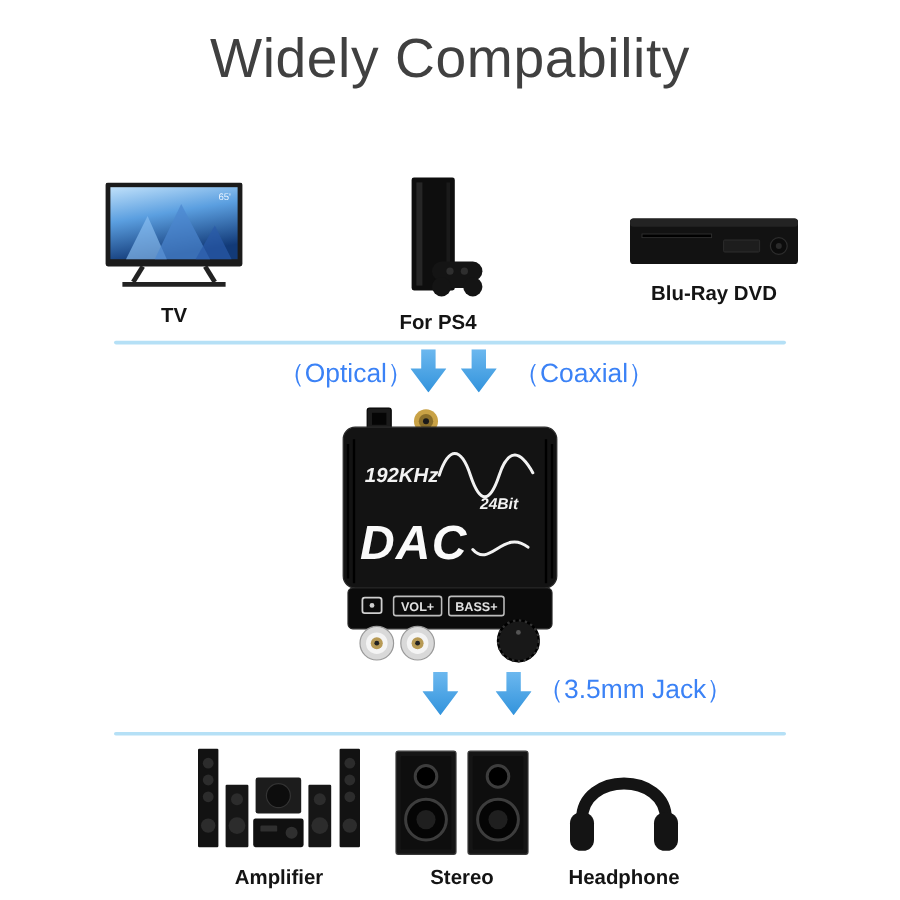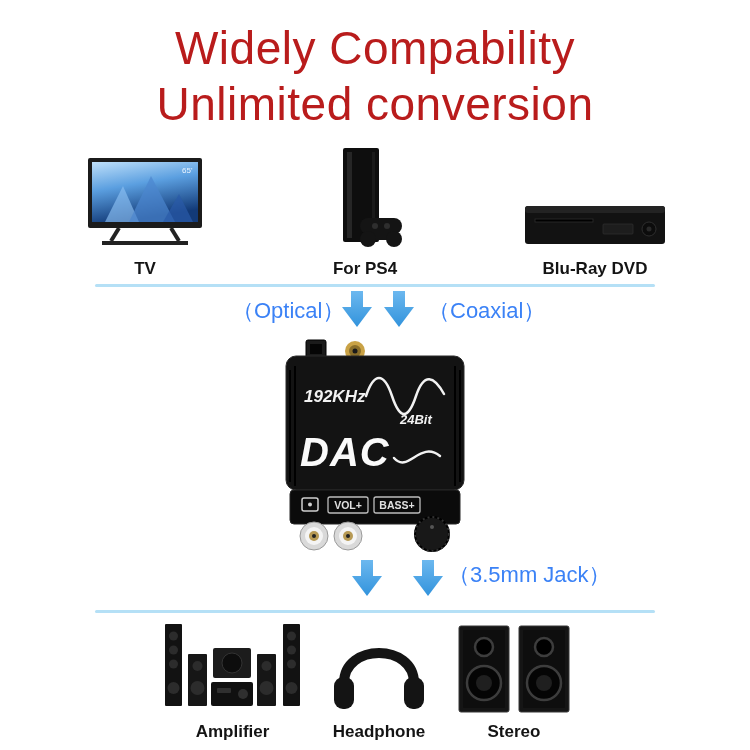--- a/index.html
+++ b/index.html
@@ -1,24 +1,24 @@
 <!DOCTYPE html>
 <html><head>
 <meta charset="utf-8">
 <style>
   * { margin:0; padding:0; box-sizing:border-box; }
   html,body { background:#ffffff; }
   body { font-family:"Liberation Sans", sans-serif; }
   .page { position:relative; width:750px; height:750px; background:#fff; overflow:hidden; }
 
   .title-block { position:absolute; top:20px; left:0; width:100%; text-align:center;
-    color:#b91c1c; font-size:46px; font-weight:500; letter-spacing:0.5px; line-height:1.22; }
+    color:#404040; font-size:46px; font-weight:500; letter-spacing:0.5px; line-height:1.22; }
 
   .sources-row { position:absolute; top:146px; left:85px; width:580px;
-    display:flex; justify-content:space-between; align-items:flex-end; }
+    display:flex; justify-content:space-between; align-items:center; }
   .sinks-row { position:absolute; top:618px; left:165px; width:405px;
     display:flex; justify-content:space-between; align-items:flex-end; }
   .device { display:flex; flex-direction:column; align-items:center; }
   .device .dev-label { margin-top:9px; font-size:17px; color:#141414; font-weight:700; white-space:nowrap; }
 
   .separator { position:absolute; left:95px; width:560px; height:3px;
     background:#b5e0f6; border-radius:2px; }
   #sep-top { top:284px; }
   #sep-bottom { top:610px; }
 
@@ -50,21 +50,20 @@
       <linearGradient id="gradScreen" x1="0" y1="0" x2="0.3" y2="1">
         <stop offset="0" stop-color="#bfe0fa"></stop>
         <stop offset="0.45" stop-color="#5b9fe0"></stop>
         <stop offset="1" stop-color="#123a78"></stop>
       </linearGradient>
     </defs>
   </svg>
 
   <div class="title-block">
     <div>Widely Compability</div>
-    <div>Unlimited conversion</div>
   </div>
 
   <div class="sources-row">
 
     <div class="device">
       <svg width="120" height="92" viewBox="0 0 120 92">
         <rect x="3" y="0" width="114" height="70" rx="2" fill="#1b1b1b"></rect>
         <rect x="7" y="4" width="106" height="60" fill="url(#gradScreen)"></rect>
         <polygon points="20,64 38,28 54,64" fill="#8cc0f2" opacity="0.65"></polygon>
         <polygon points="44,64 66,18 90,64" fill="#4c86cf" opacity="0.7"></polygon>
@@ -206,43 +205,43 @@
         <rect x="118" y="6" width="17" height="82" rx="1" fill="#121212"></rect>
         <circle cx="126.5" cy="18" r="4.5" fill="#2c2c2c"></circle>
         <circle cx="126.5" cy="32" r="4.5" fill="#2c2c2c"></circle>
         <circle cx="126.5" cy="46" r="4.5" fill="#2c2c2c"></circle>
         <circle cx="126.5" cy="70" r="6" fill="#2c2c2c"></circle>
       </svg>
       <div class="dev-label">Amplifier</div>
     </div>
 
     <div class="device">
-      <svg width="100" height="86" viewBox="0 0 100 86">
-        <path d="M15 56 C15 16 85 16 85 56" fill="none" stroke="#141414" stroke-width="10" stroke-linecap="round"></path>
-        <rect x="5" y="50" width="20" height="32" rx="9" fill="#141414"></rect>
-        <rect x="75" y="50" width="20" height="32" rx="9" fill="#141414"></rect>
-      </svg>
-      <div class="dev-label">Headphone</div>
-    </div>
-
-    <div class="device">
       <svg width="112" height="88" viewBox="0 0 112 88">
         <g>
           <rect x="1" y="1" width="50" height="86" rx="2" fill="#151515" stroke="#383838"></rect>
           <rect x="5" y="5" width="42" height="78" rx="1" fill="#0e0e0e"></rect>
           <circle cx="26" cy="22" r="9" fill="#000" stroke="#3d3d3d" stroke-width="2.5"></circle>
           <circle cx="26" cy="58" r="17" fill="#050505" stroke="#3d3d3d" stroke-width="2.5"></circle>
           <circle cx="26" cy="58" r="8" fill="#1f1f1f"></circle>
         </g>
         <g transform="translate(60,0)">
           <rect x="1" y="1" width="50" height="86" rx="2" fill="#151515" stroke="#383838"></rect>
           <rect x="5" y="5" width="42" height="78" rx="1" fill="#0e0e0e"></rect>
           <circle cx="26" cy="22" r="9" fill="#000" stroke="#3d3d3d" stroke-width="2.5"></circle>
           <circle cx="26" cy="58" r="17" fill="#050505" stroke="#3d3d3d" stroke-width="2.5"></circle>
           <circle cx="26" cy="58" r="8" fill="#1f1f1f"></circle>
         </g>
       </svg>
       <div class="dev-label">Stereo</div>
     </div>
 
+    <div class="device">
+      <svg width="100" height="86" viewBox="0 0 100 86">
+        <path d="M15 56 C15 16 85 16 85 56" fill="none" stroke="#141414" stroke-width="10" stroke-linecap="round"></path>
+        <rect x="5" y="50" width="20" height="32" rx="9" fill="#141414"></rect>
+        <rect x="75" y="50" width="20" height="32" rx="9" fill="#141414"></rect>
+      </svg>
+      <div class="dev-label">Headphone</div>
+    </div>
+
   </div>
 
 </div>
 
 </body></html>

